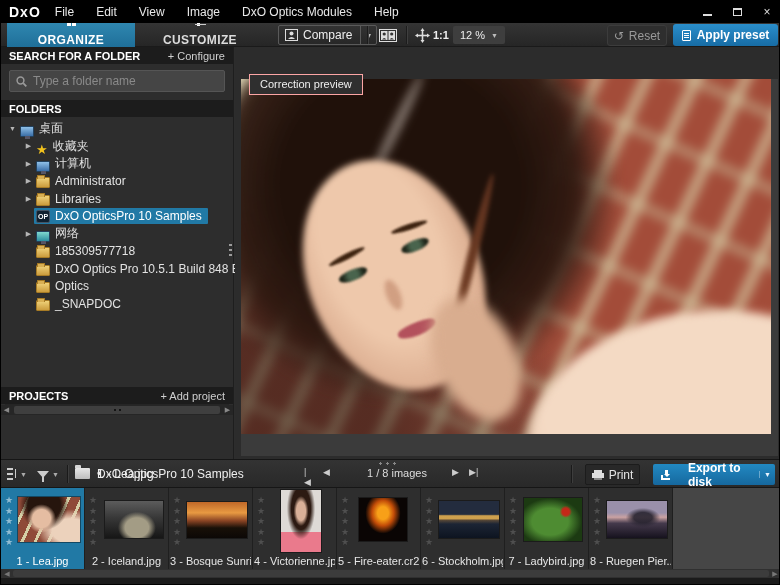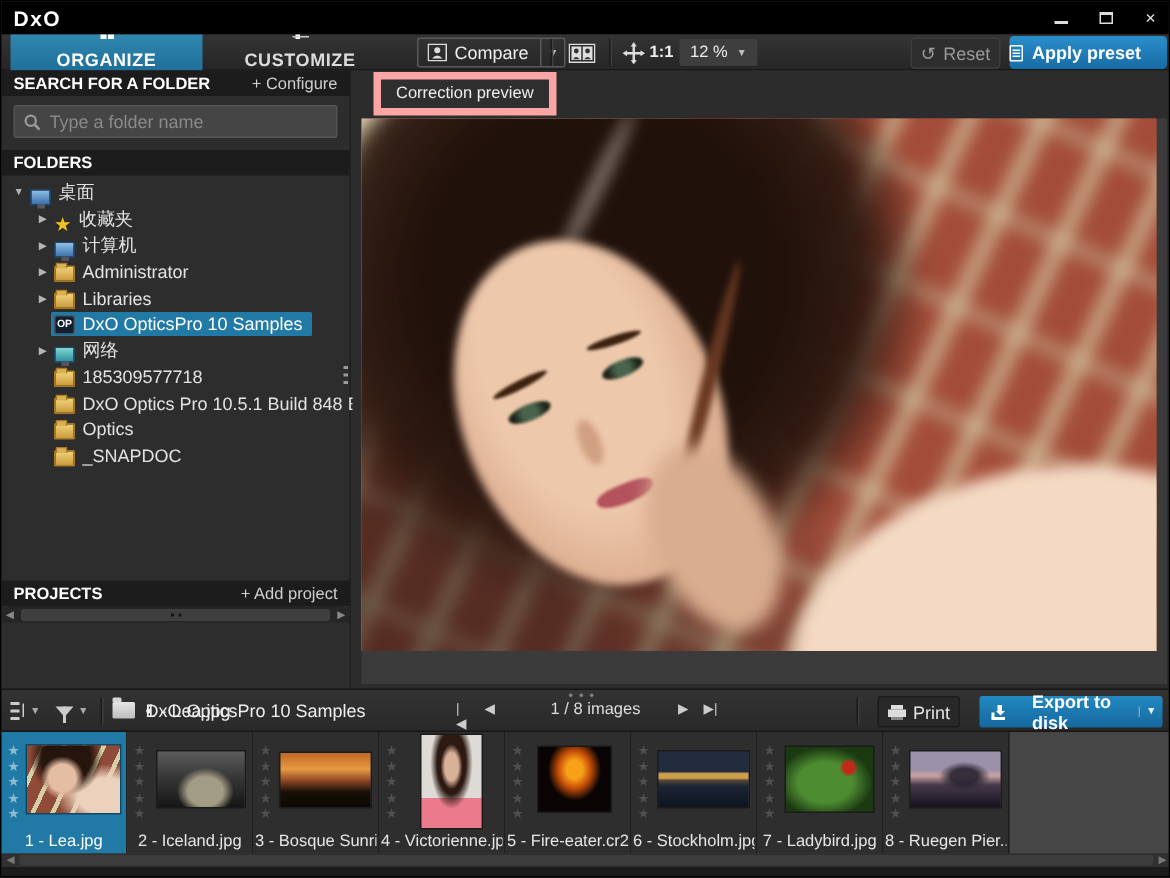--- a/index.html
+++ b/index.html
@@ -36,21 +36,21 @@
      linear-gradient(#fff,#fff) 3px 6px/3px 3px no-repeat; }
   .compare-group { position:absolute; left:277px; top:2px; height:20px; display:flex; border:1px solid #5a5a5a; border-radius:2px; }
   .compare-main { display:flex; align-items:center; gap:5px; padding:0 8px 0 6px; color:#eee; font-size:12px; }
   .compare-caret { display:flex; align-items:center; justify-content:center; width:16px; border-left:1px solid #5a5a5a; color:#bbb; font-size:7px; }
   .tb-sep { position:absolute; top:3px; width:1px; height:18px; background:#1c1c1c; box-shadow:1px 0 0 #3f3f3f; }
   .icon-btn { position:absolute; top:2px; height:20px; display:flex; align-items:center; justify-content:center; color:#ddd; }
   .ratio-label { position:absolute; left:432px; top:6px; color:#eee; font-size:11px; font-weight:bold; }
   .zoom-select { position:absolute; left:452px; top:3px; width:52px; height:18px; background:#3e3e3e; border-radius:2px; display:flex; align-items:center; justify-content:center; gap:6px; color:#eee; font-size:11px; }
   .caret { font-size:7px; color:#bbb; }
   .reset-btn { position:absolute; left:606px; top:2px; width:60px; height:21px; background:#2e2e2e; border:1px solid #3c3c3c; border-radius:3px; display:flex; align-items:center; justify-content:center; gap:5px; color:#9a9a9a; font-size:12px; }
-  .apply-btn { position:absolute; left:672px; top:1px; width:105px; height:22px; background:linear-gradient(#2a8ecb,#176ca5); border-radius:3px; display:flex; align-items:center; gap:6px; color:#fff; font-size:12px; font-weight:bold; }
+  .apply-btn { position:absolute; left:672px; top:1px; width:105px; height:22px; background:linear-gradient(#2a8ecb,#176ca5); border-radius:3px; display:flex; align-items:center; justify-content:center; gap:6px; color:#fff; font-size:12px; font-weight:bold; }
   .preset-icon { display:inline-block; width:9px; height:11px; border:1px solid #fff; border-radius:1px; background:
      linear-gradient(#fff,#fff) 1px 2px/5px 1px no-repeat,
      linear-gradient(#fff,#fff) 1px 4px/5px 1px no-repeat,
      linear-gradient(#fff,#fff) 1px 6px/5px 1px no-repeat; }
 
   
   .main { position:absolute; left:0; top:46px; width:780px; height:412px; }
   .sidebar { position:absolute; left:0; top:0; width:233px; height:412px; background:#2d2d2d; border-right:1px solid #1e1e1e; }
   .section-header { position:relative; height:17px; background:#1c1c1c; display:flex; align-items:center; padding:0 8px; color:#fff; font-size:11px; font-weight:bold; }
   .section-link { margin-left:auto; color:#cfcfcf; font-weight:normal; font-size:11px; }
@@ -110,21 +110,21 @@
   .eye-l { left:58px; top:113px; width:30px; height:11px; border-radius:50%;
      background:radial-gradient(circle at 50% 50%, #49644d 0 30%, #1d2418 70%); filter:blur(1px); }
   .eye-r { left:127px; top:109px; width:29px; height:11px; border-radius:50%;
      background:radial-gradient(circle at 50% 50%, #49644d 0 30%, #1d2418 70%); filter:blur(1px); }
   .nose { left:96px; top:136px; width:14px; height:32px; background:rgba(186,126,96,.55); border-radius:50%; filter:blur(2px); }
   .lips { left:92px; top:186px; width:40px; height:13px; background:#b3515c; border-radius:45% 45% 55% 55%; filter:blur(1px); }
   .strand { left:226px; top:92px; width:10px; height:172px; background:linear-gradient(#5a2f1d,#7a4428); border-radius:50%; transform:rotate(14deg); filter:blur(2px); }
   .neck { left:195px; top:215px; width:80px; height:130px; background:#d9ad8f; border-radius:50%; transform:rotate(-24deg); filter:blur(6px); }
   .shoulder { left:285px; top:233px; width:345px; height:235px; border-radius:50%;
      background:radial-gradient(ellipse at 45% 35%, #f4dac4 0 50%, #e5bca0 80%); transform:rotate(-10deg); filter:blur(5px); }
-  .cp-tooltip { position:absolute; left:14px; top:1px; padding:3px 10px 4px; background:#2f2f2f; border:5px solid #fca5a5; color:#eee; font-size:11px; white-space:nowrap; }
+  .cp-tooltip { position:absolute; left:14px; top:27px; padding:3px 10px 4px; background:#2f2f2f; border:1px solid #fca5a5; color:#eee; font-size:11px; white-space:nowrap; }
 
   
   .pathbar { position:absolute; left:0; top:458px; width:780px; height:29px; background:linear-gradient(#333,#292929); border-top:1px solid #161616; border-bottom:1px solid #161616; }
   .pathbar * { position:absolute; }
   .sort-btn { left:6px; top:5px; width:28px; height:18px; display:flex; align-items:center; gap:3px; }
   .sort-glyph { position:static; display:inline-block; width:10px; height:14px; background:
      linear-gradient(#ccc,#ccc) 0 1px/6px 2px no-repeat,
      linear-gradient(#ccc,#ccc) 0 6px/6px 2px no-repeat,
      linear-gradient(#ccc,#ccc) 0 11px/6px 2px no-repeat,
      linear-gradient(#ccc,#ccc) 8px 2px/1px 9px no-repeat; }
@@ -205,20 +205,28 @@
 
   svg { display:block; }
 </style>
 </head>
 <body>
 
 <div class="window">
 
   <div class="titlebar">
     <span class="logo">DxO</span>
+    <nav class="menubar">
+      <span class="menu-item">File</span>
+      <span class="menu-item">Edit</span>
+      <span class="menu-item">View</span>
+      <span class="menu-item">Image</span>
+      <span class="menu-item">DxO Optics Modules</span>
+      <span class="menu-item">Help</span>
+    </nav>
     <div class="wincontrols">
       <span class="winbtn"><span class="min-glyph"></span></span>
       <span class="winbtn"><span class="max-glyph"></span></span>
       <span class="winbtn">×</span>
     </div>
   </div>
 
   <div class="toolbar">
     <div class="tab organize">
       <span class="grid-icon"></span>

